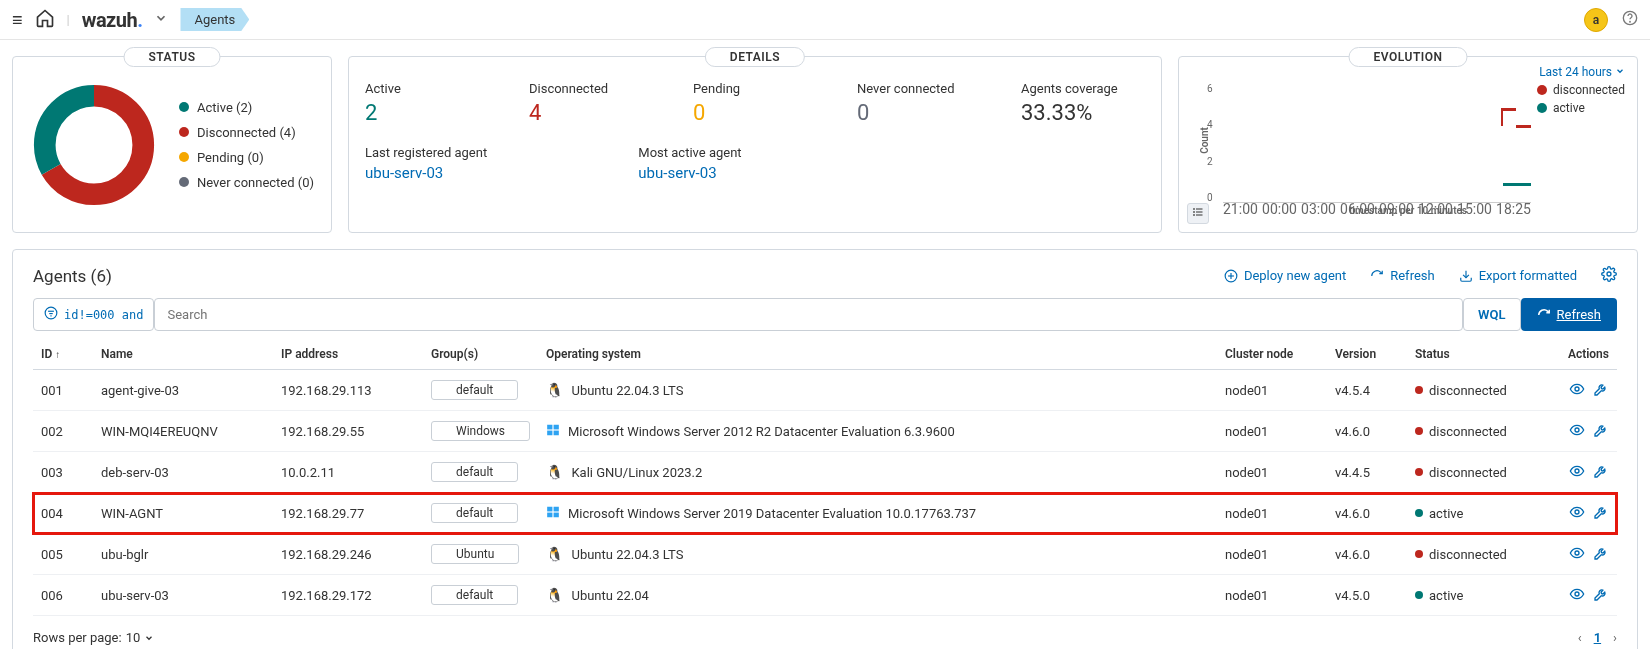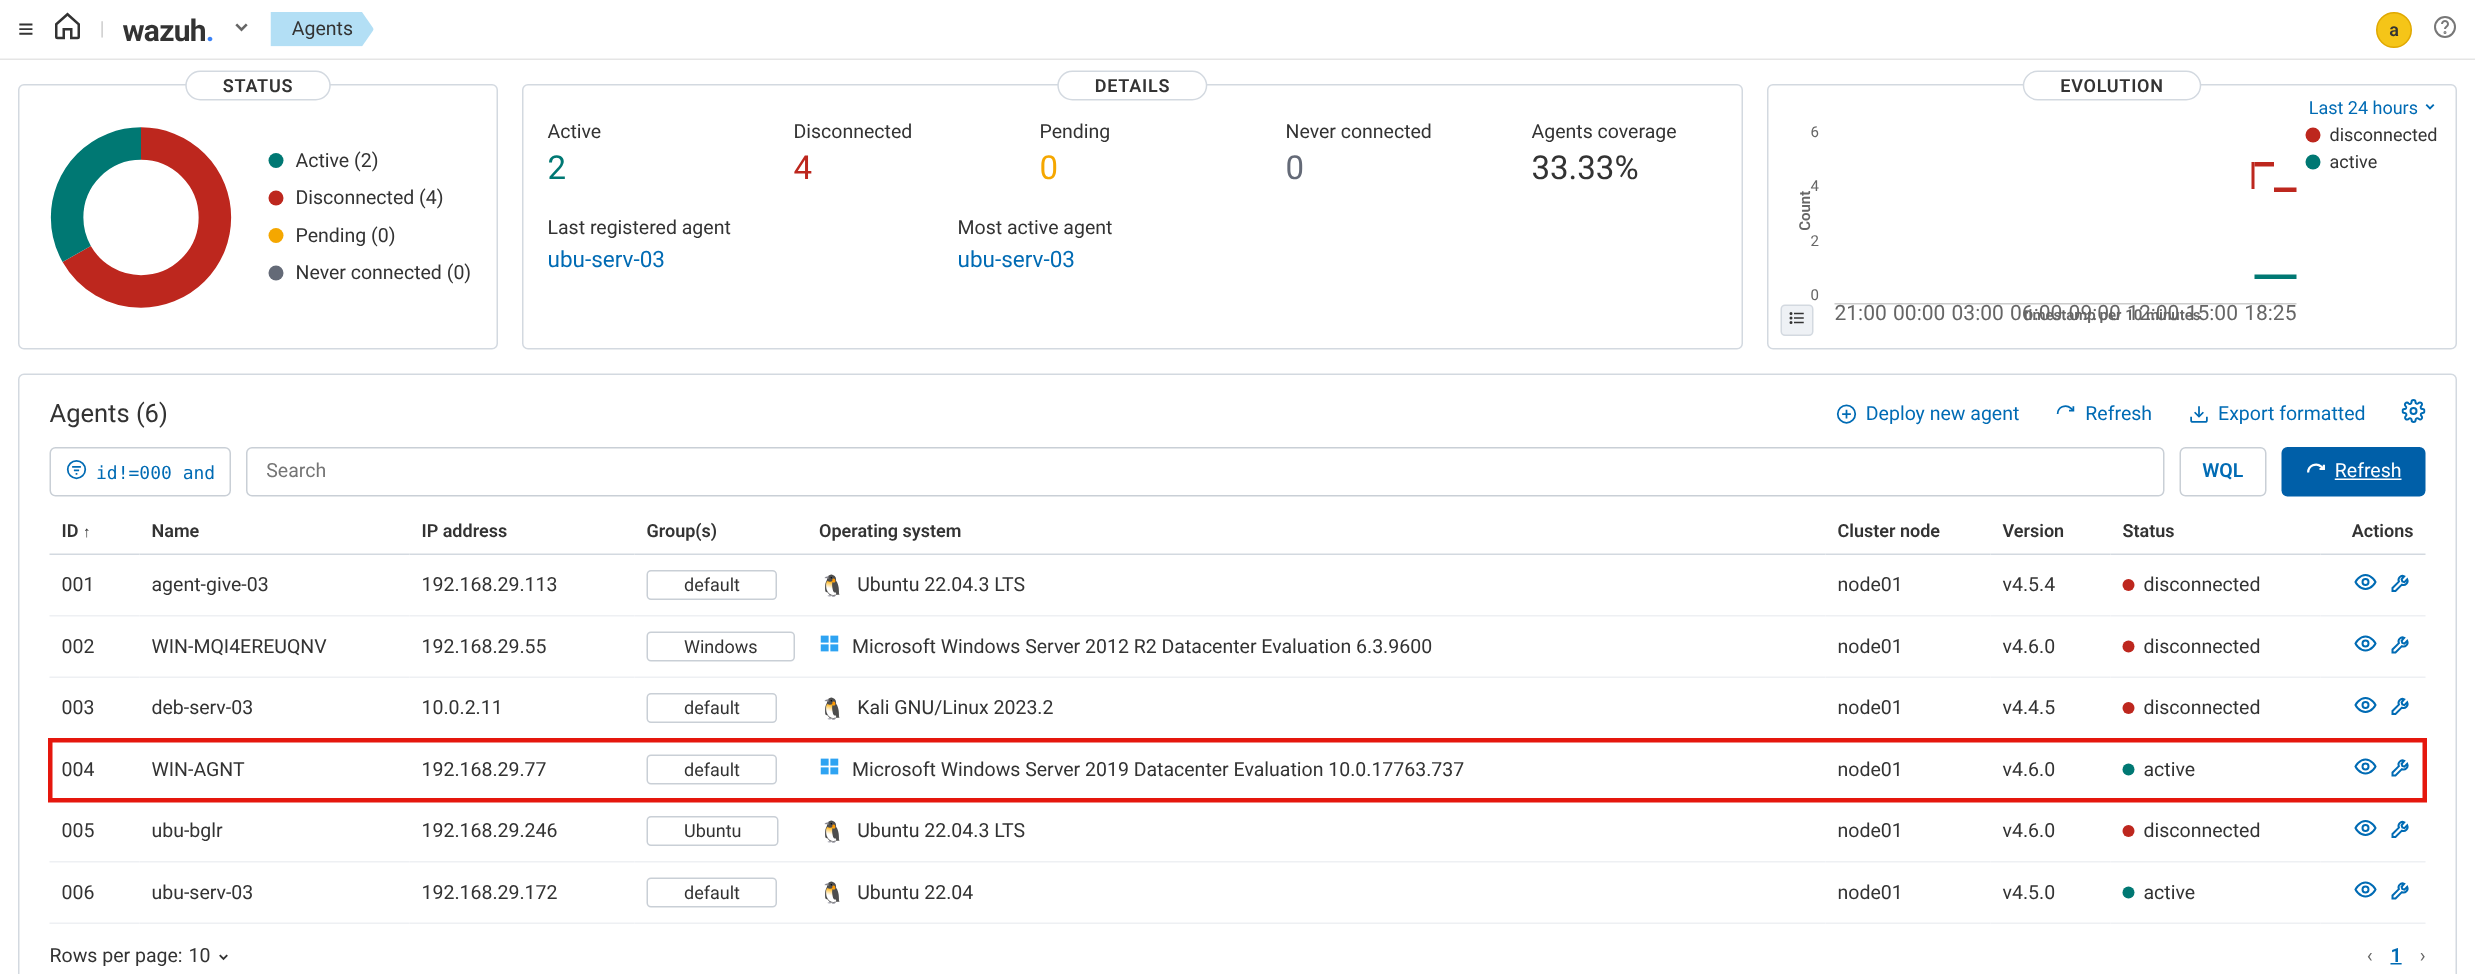--- a/index.html
+++ b/index.html
@@ -53,21 +53,21 @@
 .chart-yticks { position: absolute; left: 12px; top: 0; bottom: 0; display: flex; flex-direction: column; justify-content: space-between; font-size: 10px; color: #666; }
 .list-toggle { position: absolute; bottom: 8px; left: 8px; background: #eef1f5; border: 1px solid #d3d9e0; border-radius: 3px; padding: 2px 4px; cursor: pointer; font-size: 11px; }
 
 .section { padding: 8px 20px 16px; border: 1px solid #d3d9e0; margin: 0 12px; border-radius: 4px; }
 .section-header { display: flex; align-items: flex-start; padding: 8px 0 12px; gap: 20px; }
 .section-title { font-size: 17px; font-weight: 400; }
 .header-actions { margin-left: auto; display: flex; align-items: center; gap: 24px; color: #006bb4; font-size: 13px; }
 .hdr-action { display: flex; align-items: center; gap: 6px; cursor: pointer; }
 .gear { color: #006bb4; cursor: pointer; }
 
-.searchbar { display: flex; gap: 10px; align-items: stretch; margin-bottom: 8px; }
+.searchbar { display: flex; align-items: stretch; margin-bottom: 8px; }
 .chip-box { border: 1px solid #c9cfd6; border-radius: 4px; padding: 6px 10px; display: flex; align-items: center; gap: 6px; }
 .wql-icon { color: #006bb4; }
 .chip-text { font-family: Menlo, monospace; font-size: 12px; color: #006bb4; }
 .search-input { flex: 1; border: 1px solid #c9cfd6; border-radius: 4px; padding: 8px 12px; font-size: 13px; color: #777; }
 .wql-btn { border: 1px solid #c9cfd6; border-radius: 4px; padding: 8px 14px; color: #006bb4; cursor: pointer; font-weight: 600; }
 .refresh-btn { background: #005fa8; color: #fff; border-radius: 4px; padding: 8px 16px; cursor: pointer; display: flex; align-items: center; gap: 6px; }
 .refresh-btn span { text-decoration: underline; }
 
 table { width: 100%; border-collapse: collapse; }
 th { text-align: left; font-size: 12px; font-weight: 600; padding: 8px 8px; border-bottom: 1px solid #d3d9e0; }

